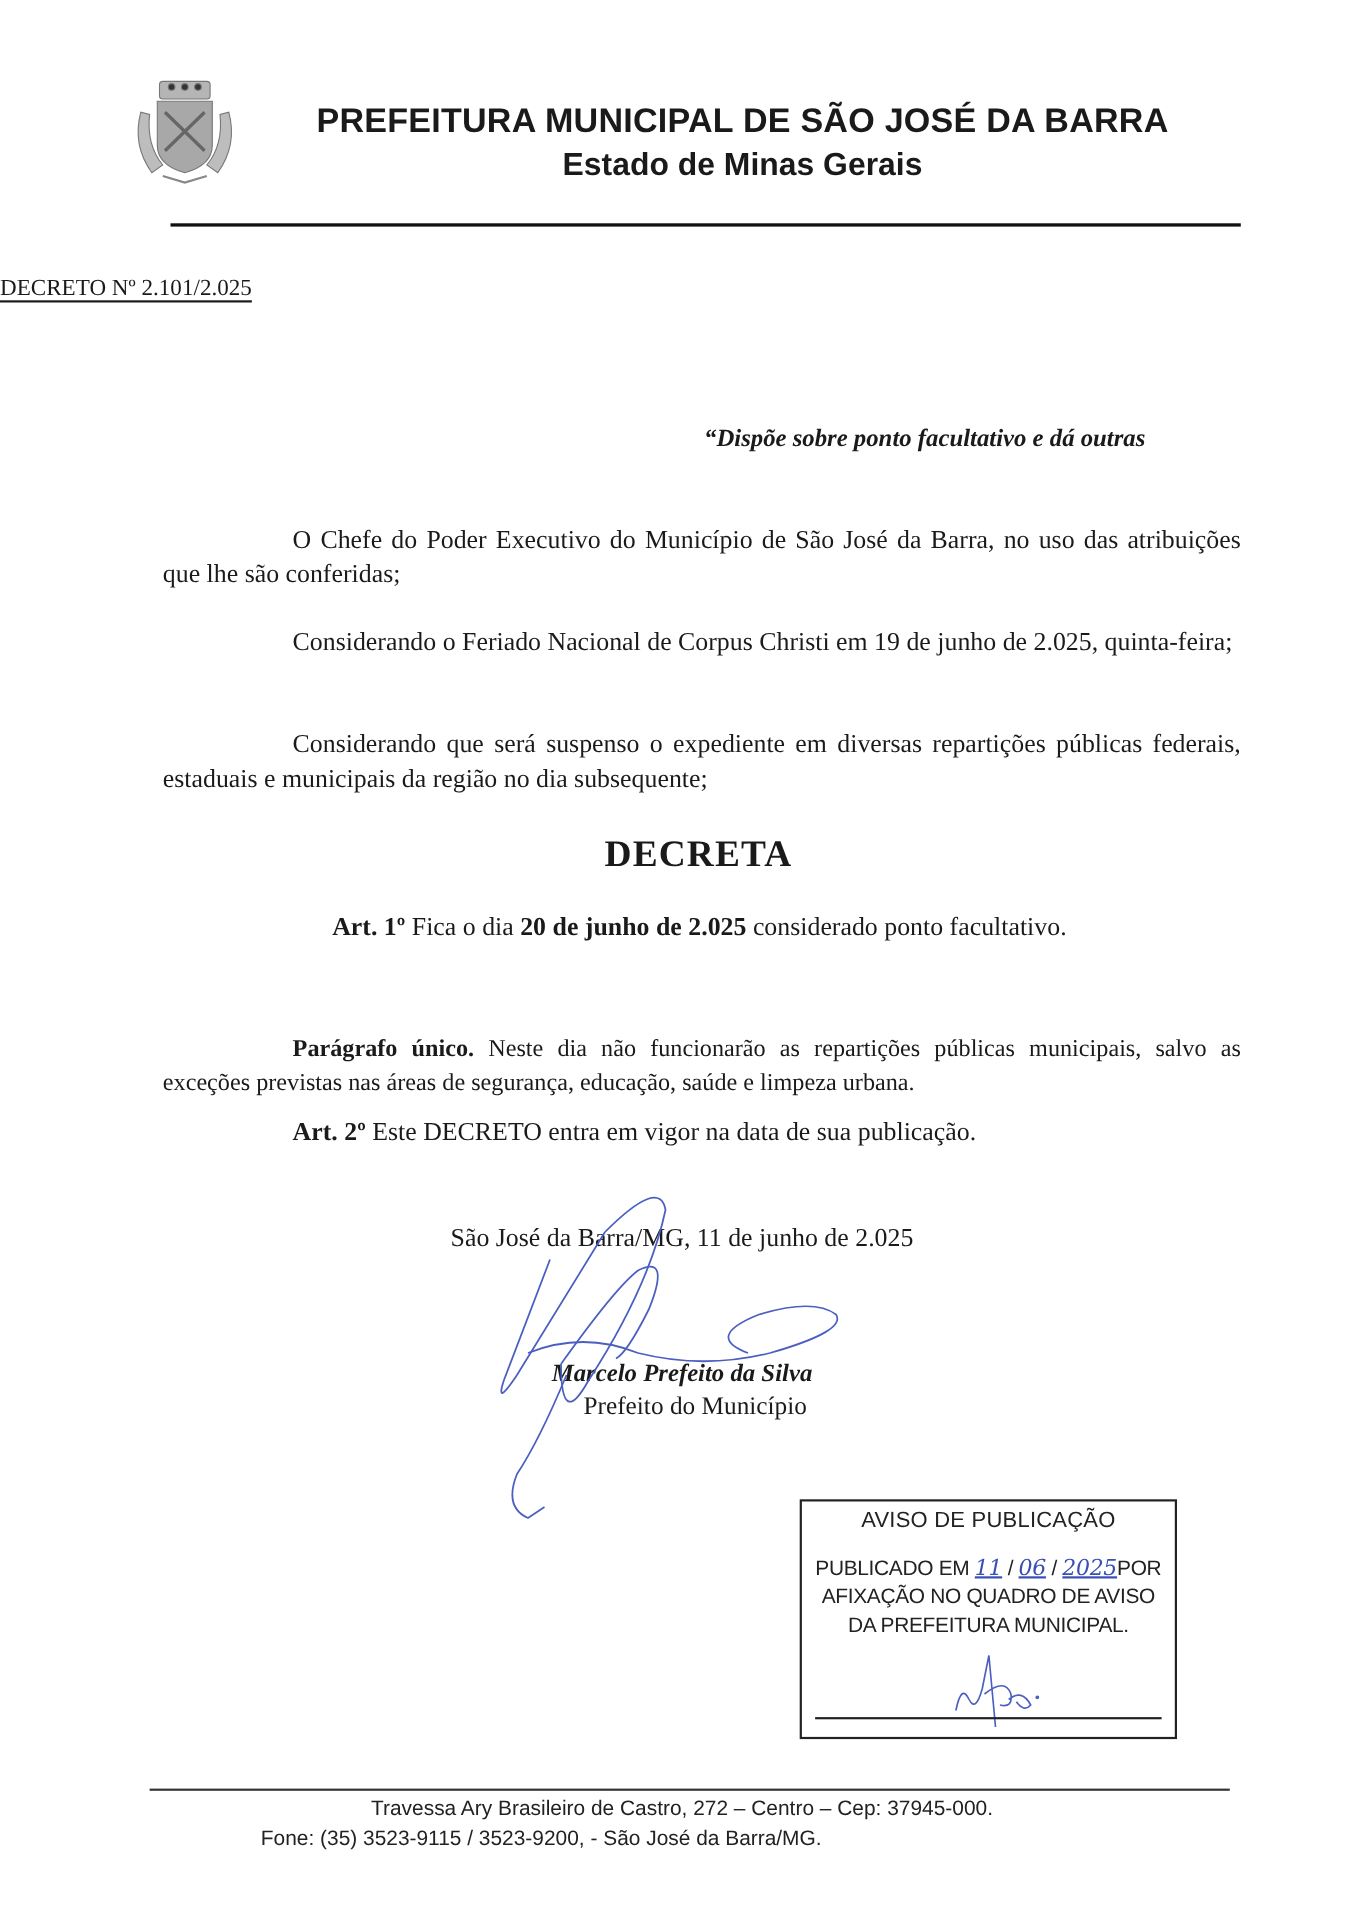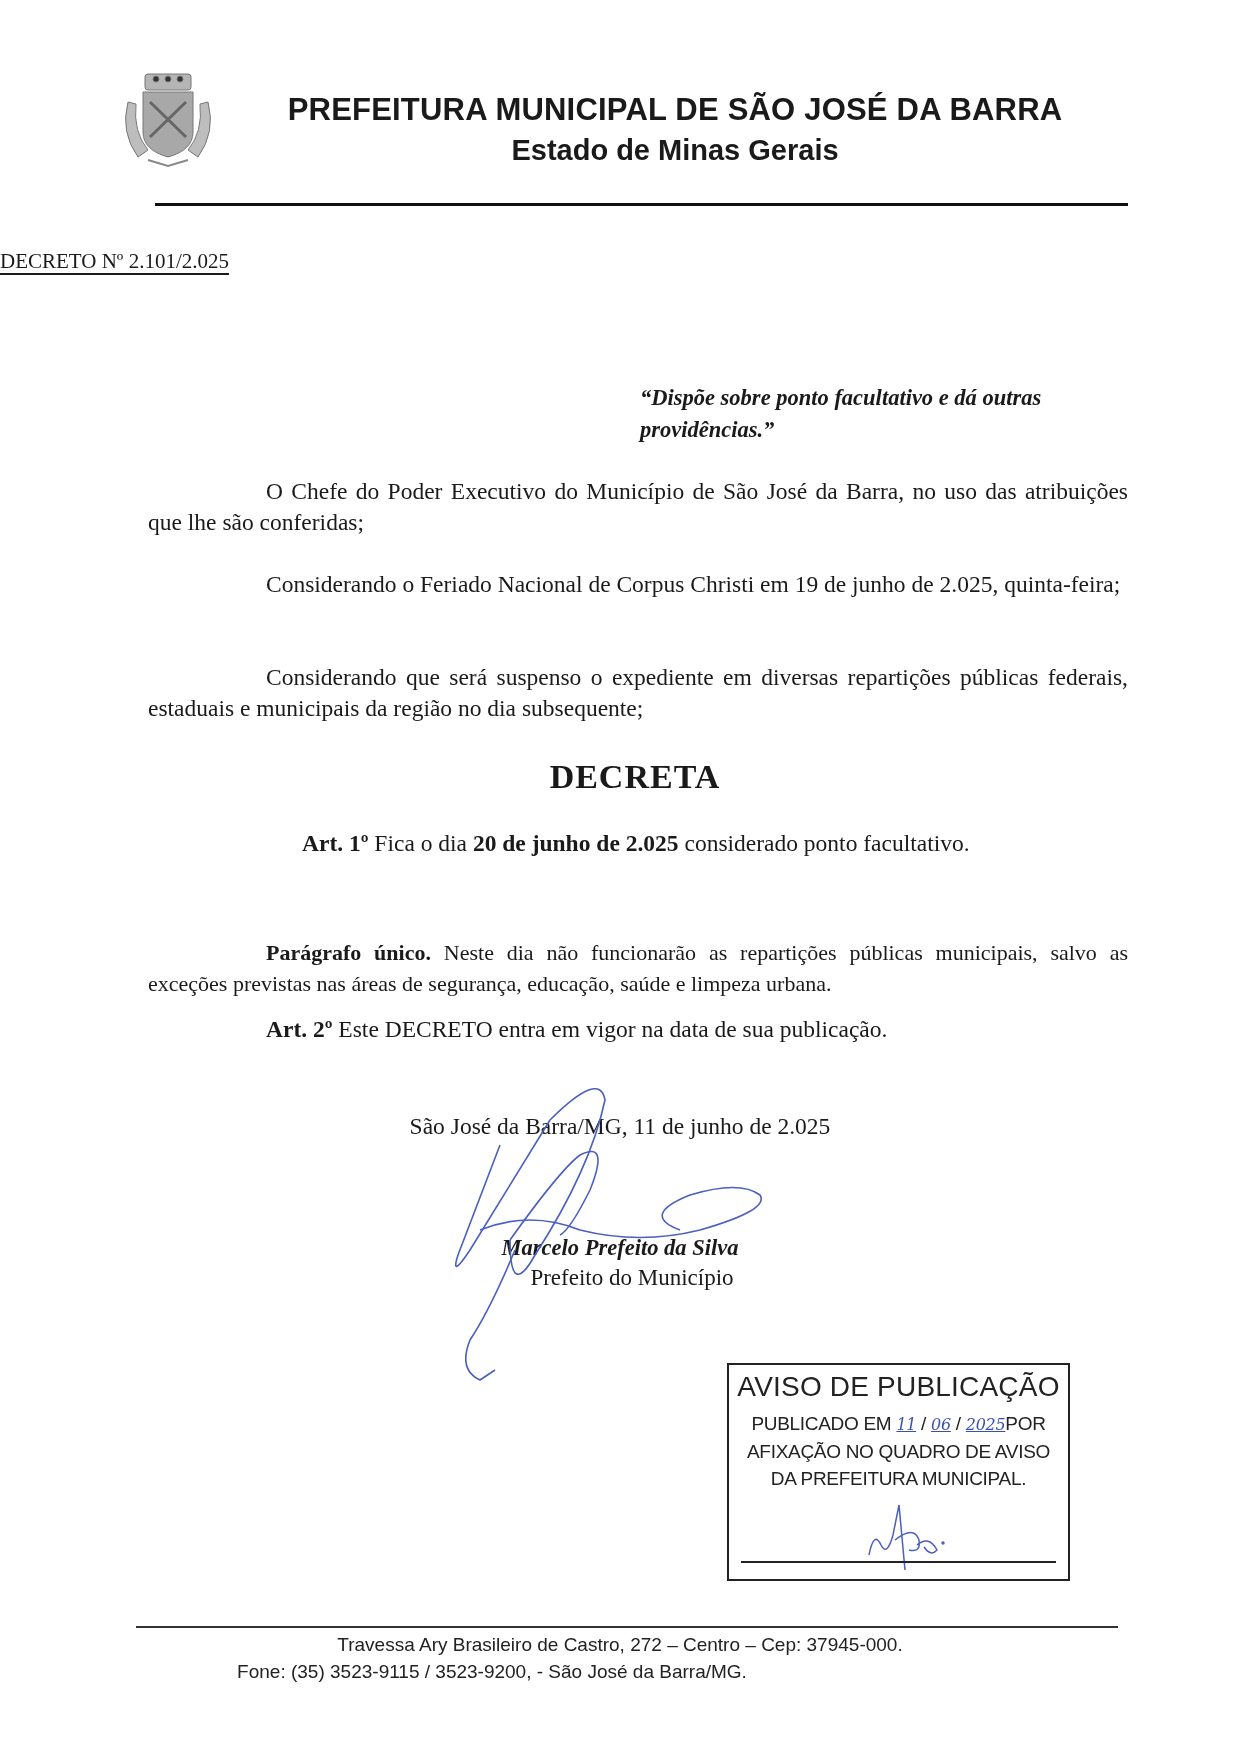--- a/index.html
+++ b/index.html
@@ -29,26 +29,26 @@
   .para-unico { position:absolute; left:148px; top:893px; width:980px; font-size:22px; line-height:31px; text-align:justify;margin-top:44px; }
   .art2 { position:absolute; left:266px; top:1016px; font-size:23.5px; }
 
   .place-date { position:absolute; left:0; width:1240px; top:1113px; text-align:center; font-size:23.5px; }
   .signer-name { position:absolute; left:0; width:1240px; top:1235px; text-align:center; font-size:22.5px; font-weight:bold; font-style:italic; }
   .signer-role { position:absolute; left:0; width:1240px; top:1265px; text-align:center; font-size:23px;padding-left:12px; }
 
   .signature { position:absolute; left:440px; top:1080px; width:380px; height:340px; pointer-events:none; }
 
   .stamp { position:absolute; left:727px; top:1363px; width:343px; height:218px; border:2px solid #222; box-sizing:border-box; }
-  .stamp-title { position:absolute; left:0; width:100%; top:6px; text-align:center; font-size:28px; letter-spacing:0.2px; color:#222; }
+  .stamp-title { position:absolute; left:0; width:100%; top:6px; text-align:center; font-size:20px; letter-spacing:0.2px; color:#222; }
   .stamp-line { position:absolute; left:0; width:100%; text-align:center; font-size:19px; color:#222; letter-spacing:-0.3px; }
   .stamp-l2 { top:48px; }
   .stamp-l3 { top:76px; }
   .stamp-l4 { top:103px; }
-  .stamp-date { color:#3a4fb5; font-style:italic; font-family:"DejaVu Serif", serif; font-size:16px; }
+  .stamp-date { color:#3a4fb5; font-style:italic; font-family:"DejaVu Serif", serif; font-size:20px; }
   .stamp-rule { position:absolute; left:12px; right:12px; top:196px; height:2px; background:#222; }
   .stamp-sign { position:absolute; left:130px; top:130px; width:90px; height:80px; }
 
   .footer-rule { position:absolute; left:136px; top:1626px; width:982px; height:2px; background:#333; }
   .footer-l1 { position:absolute; left:0; width:1240px; top:1634px; text-align:center; font-size:19px; color:#222; }
   .footer-l2 { position:absolute; left:0; width:984px; top:1661px; text-align:center; font-size:19px; color:#222; }
 </style>
 </head>
 <body>
 
@@ -70,21 +70,20 @@
 <div class="hdr-title sans">PREFEITURA MUNICIPAL DE SÃO JOSÉ DA BARRA</div>
 <div class="hdr-sub sans">Estado de Minas Gerais</div>
 <div class="hdr-rule"></div>
 
 <div class="decree-title serif">
   <span>DECRETO Nº 2.101/2.025</span>
 </div>
 
 <div class="ementa serif">
   <div>“Dispõe sobre ponto facultativo e dá outras</div>
-  <div>providências.”</div>
 </div>
 
 <div class="para p1 serif">
   <span class="indent"></span><span>O Chefe do Poder Executivo do Município de São José da Barra, no uso das atribuições que lhe são conferidas;</span>
 </div>
 <div class="para p2 serif">
   <span class="indent"></span><span>Considerando o Feriado Nacional de Corpus Christi em 19 de junho de 2.025, quinta-feira;</span>
 </div>
 <div class="para p3 serif">
   <span class="indent"></span><span>Considerando que será suspenso o expediente em diversas repartições públicas federais, estaduais e municipais da região no dia subsequente;</span>

